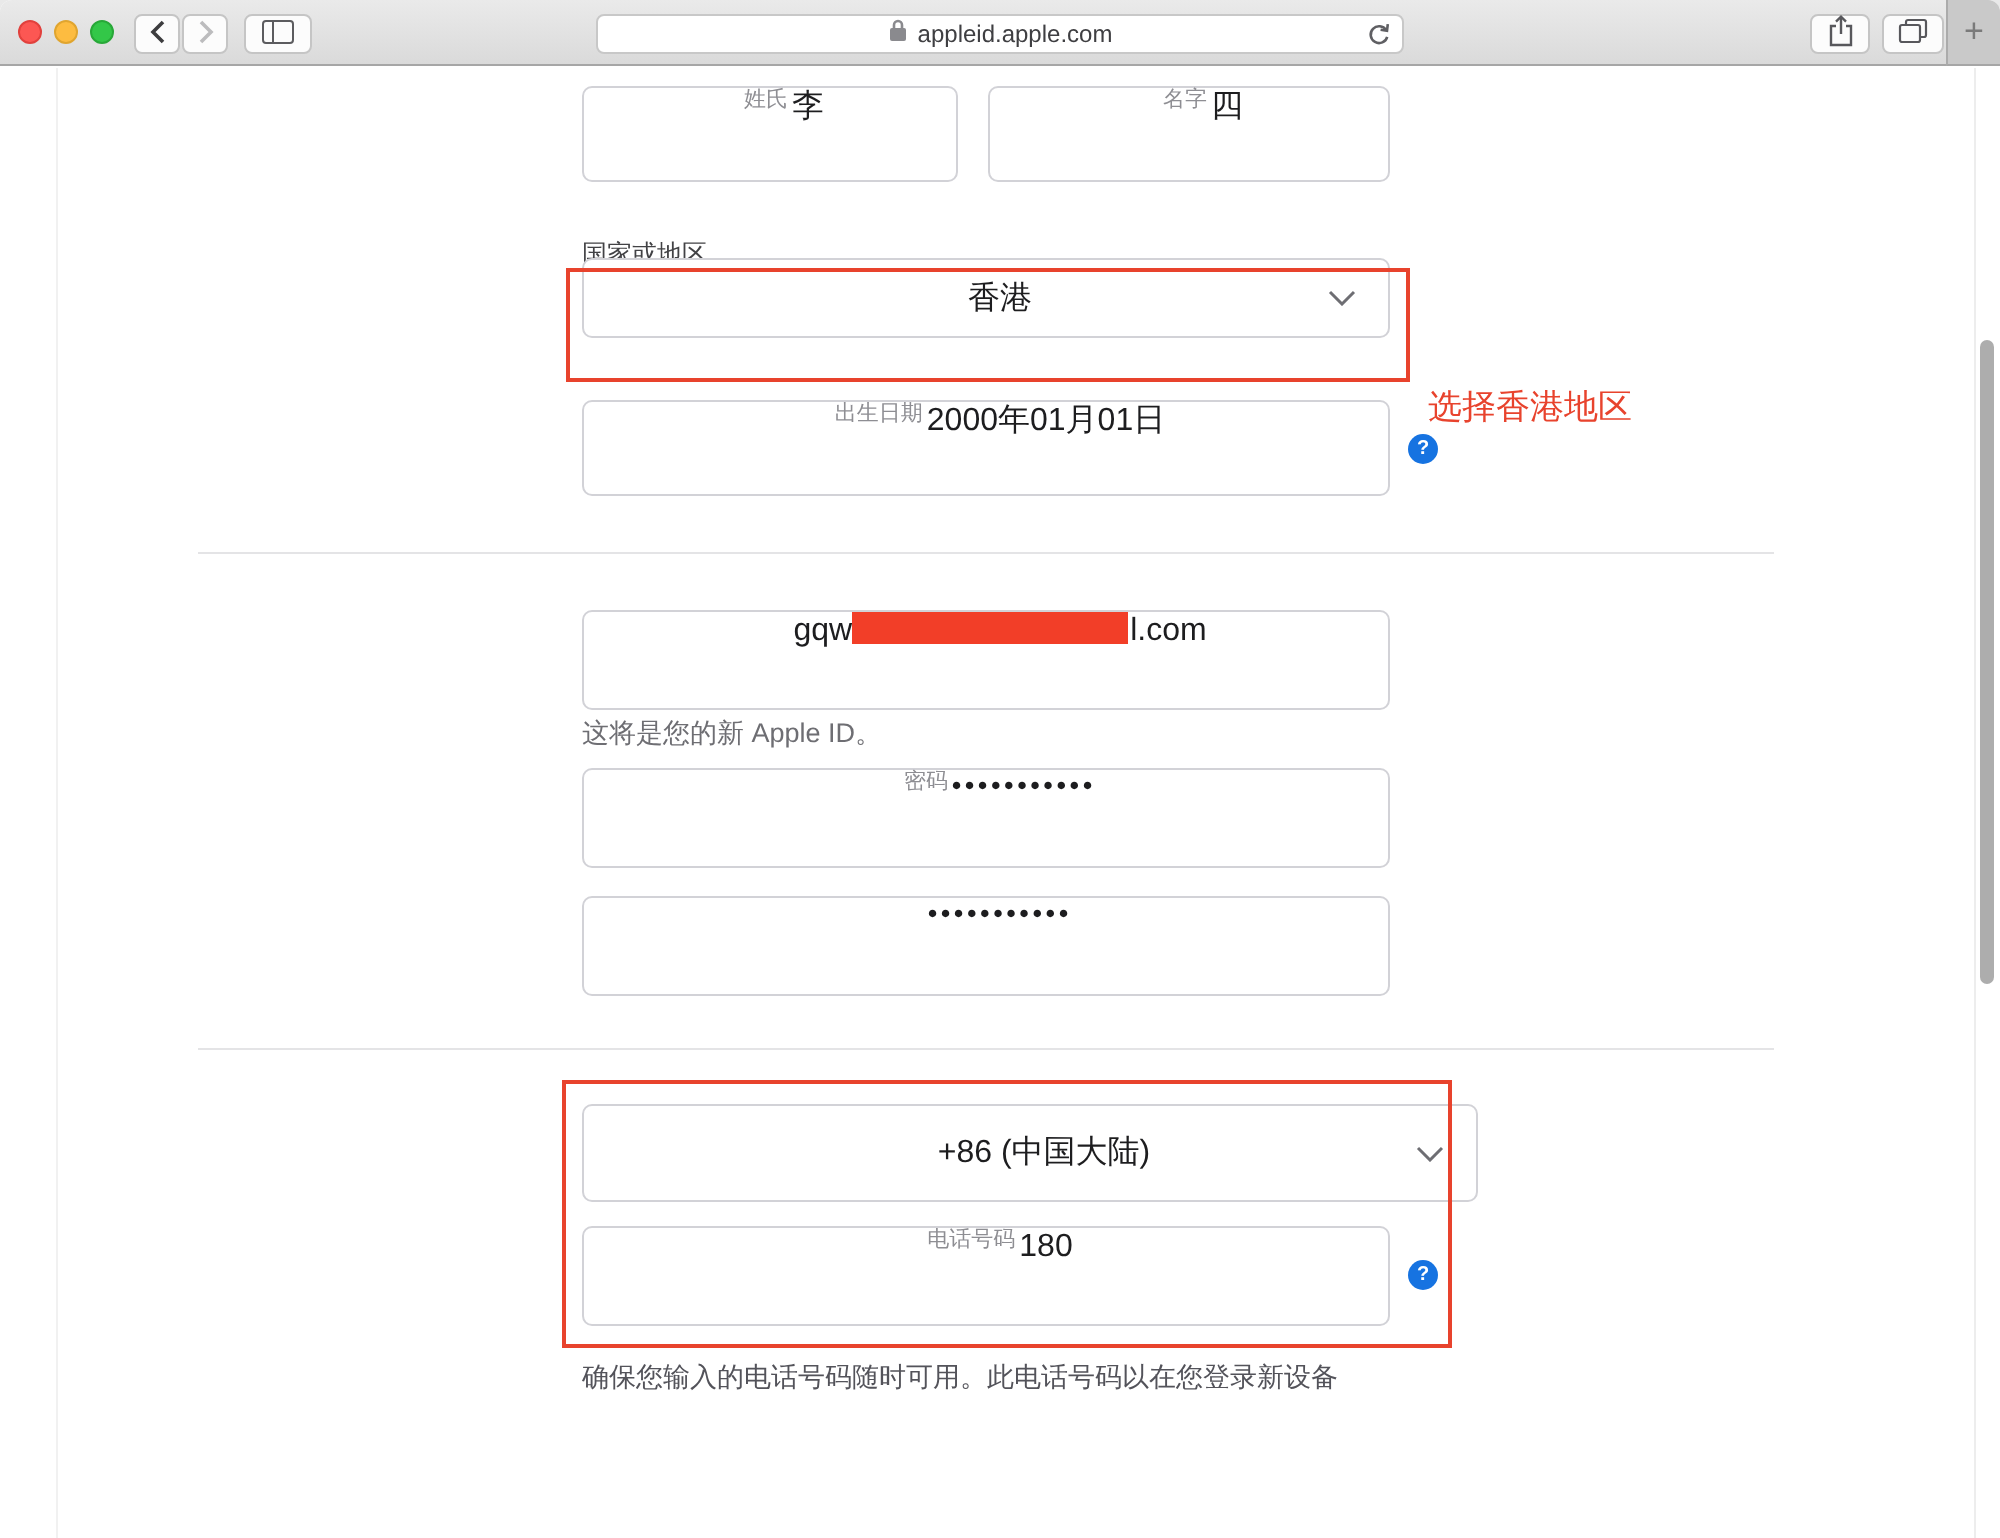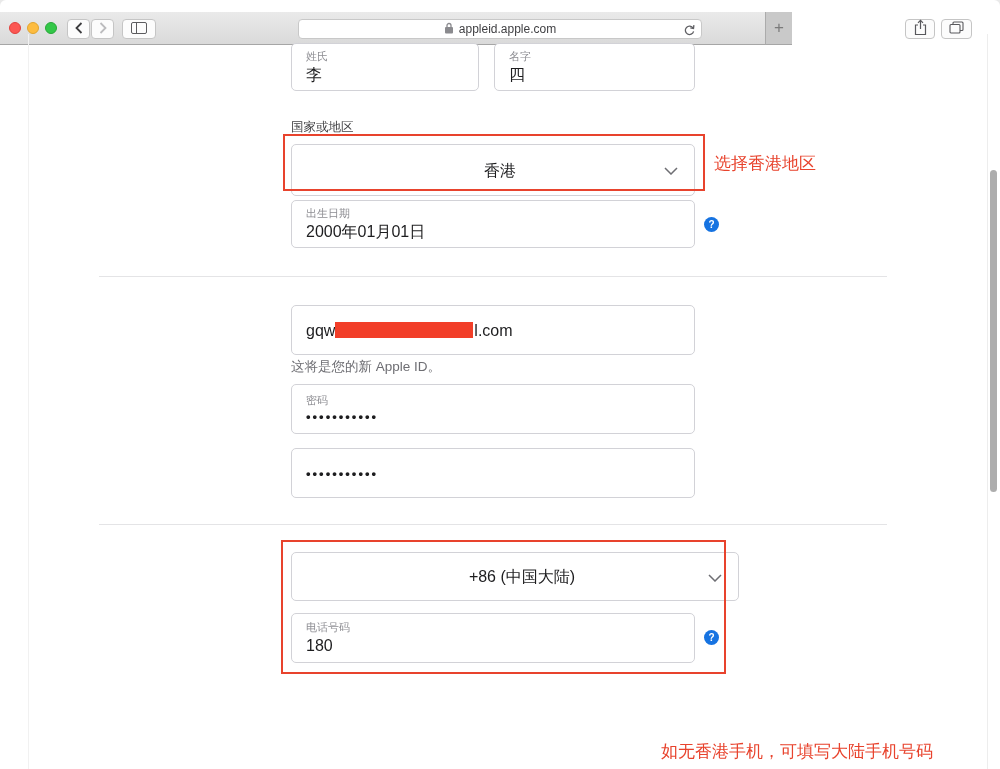--- a/index.html
+++ b/index.html
@@ -4,21 +4,21 @@
 <style>
   html,body{margin:0;padding:0;}
   body{
     width:1000px;height:769px;overflow:hidden;background:#e9e9e9;
     font-family:"Liberation Sans","DejaVu Sans",sans-serif;
     -webkit-font-smoothing:antialiased;
   }
   .window{position:relative;width:1000px;height:769px;background:#fff;border-radius:6px 6px 0 0;overflow:hidden;}
 
   
-  .toolbar{position:absolute;left:0;top:12px;width:792px;height:33px;
+  .toolbar{position:absolute;left:0;top:0;width:1000px;height:33px;
     background:linear-gradient(#eaeaea,#dadada);border-bottom:1px solid #a6a6a6;box-sizing:border-box;}
   .tl{position:absolute;top:10px;width:12px;height:12px;border-radius:50%;box-sizing:border-box;}
   .tl-red{left:9px;background:#fc5753;border:1px solid #e1413d;}
   .tl-yellow{left:27px;background:#fdbc40;border:1px solid #e0a52f;}
   .tl-green{left:45px;background:#33c748;border:1px solid #28a838;}
   .tb-btn{position:absolute;top:7px;height:20px;box-sizing:border-box;background:#fcfcfc;
     border:1px solid #c5c5c5;border-radius:4px;display:flex;align-items:center;justify-content:center;padding:0;cursor:default;}
   .btn-back{left:67px;width:23px;}
   .btn-fwd{left:91px;width:23px;}
   .btn-side{left:122px;width:34px;}
@@ -32,30 +32,30 @@
   .newtab-strip{position:absolute;right:0;top:0;width:27px;height:33px;box-sizing:border-box;
     background:#c9c9c9;border-left:1px solid #ababab;border-bottom:1px solid #a6a6a6;
     display:flex;align-items:center;justify-content:center;font-size:17px;color:#7a7a7a;}
 
   
   .page-edge-left{position:absolute;left:28px;top:34px;bottom:0;width:1px;background:#f1f1f1;}
   .scroll-track{position:absolute;left:987px;top:34px;bottom:0;width:1px;background:#ededed;}
   .scroll-thumb{position:absolute;left:990px;top:170px;width:7px;height:322px;border-radius:4px;background:#adadad;}
 
   .field{position:absolute;box-sizing:border-box;background:#fff;border:1px solid #d2d2d7;border-radius:5px;
-    display:flex;flex-direction:column;justify-content:center;gap:2px;padding-left:14px;}
+    display:flex;flex-direction:row;justify-content:center;gap:2px;padding-left:14px;}
   .flabel{font-size:11px;color:#8e8e93;line-height:13px;}
   .fvalue{font-size:16px;color:#1d1d1f;line-height:19px;}
   .select-field{flex-direction:row;align-items:center;gap:0;}
   .chev{position:absolute;right:16px;top:50%;transform:translateY(-50%);}
   .masked{font-size:13px;letter-spacing:2px;font-weight:bold;color:#1d1d1f;line-height:15px;}
   .sec-label{position:absolute;font-size:12.5px;color:#424245;}
   .divider{position:absolute;left:99px;width:788px;height:1px;background:#e4e4e6;}
   .redbox{position:absolute;box-sizing:border-box;border:2px solid #e8432d;pointer-events:none;}
-  .red-tip{position:absolute;font-size:17px;color:#e8432d;white-space:nowrap;}
+  .red-tip{position:absolute;font-size:17px;color:#e8432d;white-space:nowrap;margin-top:40px;}
   .note{position:absolute;font-size:13.5px;color:#53535a;line-height:22px;}
   .small-note{position:absolute;font-size:13.5px;color:#6e6e73;text-align:center;}
   .redact{display:inline-block;width:138px;height:16px;background:#f23e28;vertical-align:-2px;margin-right:1px;}
   .help{position:absolute;width:15px;height:15px;border-radius:50%;background:#1673e1;color:#fff;
     font-size:10px;font-weight:bold;display:flex;align-items:center;justify-content:center;cursor:default;}
 
   .verify-row{position:absolute;left:291px;top:738px;display:flex;align-items:center;font-size:15px;color:#1d1d1f;}
   .vlabel{margin-right:22px;}
   .vopt{display:flex;align-items:center;gap:7px;margin-right:28px;cursor:default;}
   .radio{width:14px;height:14px;border-radius:50%;box-sizing:border-box;border:1px solid #aeaeb4;background:#fdfdfd;}
@@ -144,21 +144,21 @@
   <div class="field" style="left:291px;top:43px;width:188px;height:48px">
     <span class="flabel">姓氏</span>
     <span class="fvalue">李</span>
   </div>
   <div class="field" style="left:494px;top:43px;width:201px;height:48px">
     <span class="flabel">名字</span>
     <span class="fvalue">四</span>
   </div>
 
   <span class="sec-label" style="left:291px;top:119px">国家或地区</span>
-  <div class="field select-field" style="left:291px;top:144px;width:404px;height:52px">
+  <div class="field select-field" style="left:291px;top:129px;width:404px;height:40px">
     <span class="fvalue">香港</span>
     <span class="chev">
       <svg width="14" height="8" viewBox="0 0 14 8">
           <polyline points="1,1 7,7 13,1" fill="none" stroke="#6e6e73" stroke-width="1.5"></polyline>
         </svg>
     </span>
   </div>
   <div class="redbox" style="left:283px;top:134px;width:422px;height:57px"></div>
   <span class="red-tip" style="left:714px;top:152px">选择香港地区</span>
 
@@ -194,17 +194,18 @@
     </span>
   </div>
   <div class="field" style="left:291px;top:613px;width:404px;height:50px">
     <span class="flabel">电话号码</span>
     <span class="fvalue">180</span>
   </div>
   <div class="help" style="left:704px;top:630px">?</div>
   <div class="redbox" style="left:281px;top:540px;width:445px;height:134px"></div>
 
   <div class="note" style="left:291px;top:678px;width:390px">
+    <span style="display:block">确保您输入的电话号码随时可用。此电话号码以在您登录新设备</span>
   </div>
   <span class="red-tip" style="left:661px;top:740px">如无香港手机，可填写大陆手机号码</span>
 
 
 </div>
 
 </body></html>

